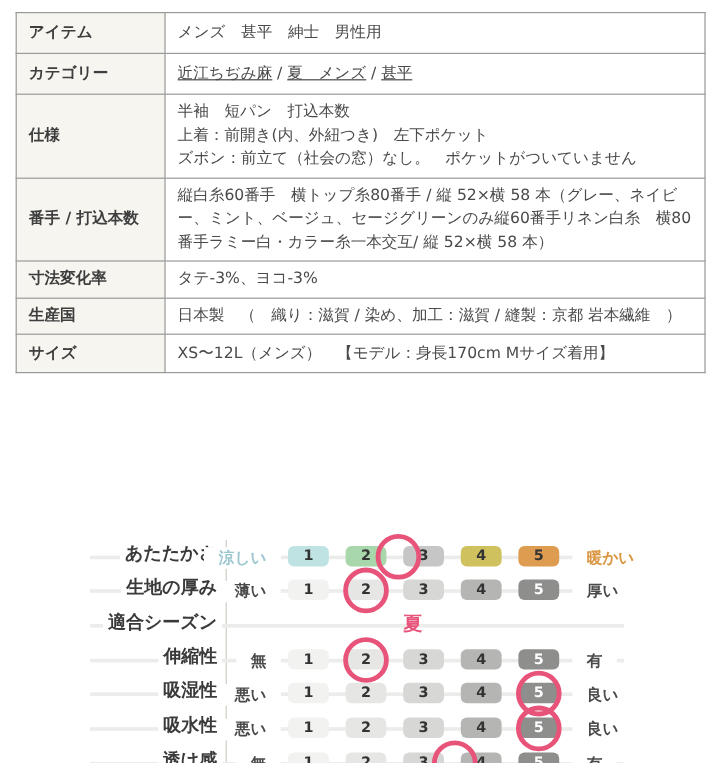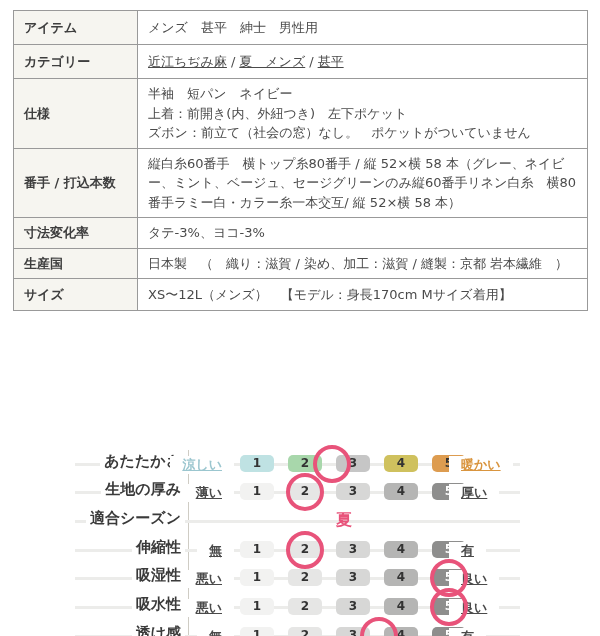--- a/index.html
+++ b/index.html
@@ -34,24 +34,24 @@
   .chart{position:absolute;left:0;top:0;width:600px;height:636px;margin-top:26px;}
   .divider{position:absolute;left:188px;top:424px;width:1px;height:208px;background:#cfccc4;}
   .crow{position:absolute;left:0;width:600px;height:28px;}
   .crow .line{position:absolute;left:75px;width:445px;top:13px;height:3px;background:#ececea;}
   .crow .rlabel{
     position:absolute;right:415px;top:2px;white-space:nowrap;
     font-size:15px;font-weight:bold;color:#3a3a3a;background:#fff;padding:0 4px;
   }
   .crow .side{
     position:absolute;top:6px;white-space:nowrap;
-    font-size:13px;font-weight:bold;color:#4a4a4a;background:#fff;padding:0 12px;text-decoration:underline;
+    font-size:13px;font-weight:bold;color:#4a4a4a;background:#fff;padding:0 12px;
   }
   .crow .side.left{right:366px;}
-  .crow .side.right{left:449px;}
+  .crow .side.right{left:477px;}
   .pill{
     position:absolute;top:5px;width:34px;height:17px;border-radius:5px;
     font-size:12px;font-weight:bold;color:#333;text-align:center;line-height:17px;
   }
   .px0{left:240px}.px1{left:288px}.px2{left:336px}.px3{left:384px}.px4{left:432px}
   
   .warm .px0{background:#bfe2e3}.warm .px1{background:#a8d7ab}.warm .px2{background:#c6c6c6}
   .warm .px3{background:#cfc15e}.warm .px4{background:#dd9c50}
   .warm .side.left{color:#9bc6cf}.warm .side.right{color:#d9953f}
   
@@ -86,21 +86,21 @@
       </tr>
       <tr class="r2">
         <th>カテゴリー</th>
         <td>
           <a>近江ちぢみ麻</a><span class="sep">/</span><a>夏　メンズ</a><span class="sep">/</span><a>甚平</a>
         </td>
       </tr>
       <tr class="r3">
         <th>仕様</th>
         <td>
-          <div>半袖　短パン　ネイビー</div>
+          <div>半袖　短パン　打込本数</div>
           <div>上着：前開き(内、外紐つき)　左下ポケット</div>
           <div>ズボン：前立て（社会の窓）なし。　ポケットがついていません</div>
         </td>
       </tr>
       <tr class="r5">
         <th>番手 / 打込本数</th>
         <td>縦白糸60番手　横トップ糸80番手 / 縦 52×横 58 本（グレー、ネイビー、ミント、ベージュ、セージグリーンのみ縦60番手リネン白糸　横80番手ラミー白・カラー糸一本交互/ 縦 52×横 58 本）</td>
       </tr>
       <tr class="r7">
         <th>寸法変化率</th>

